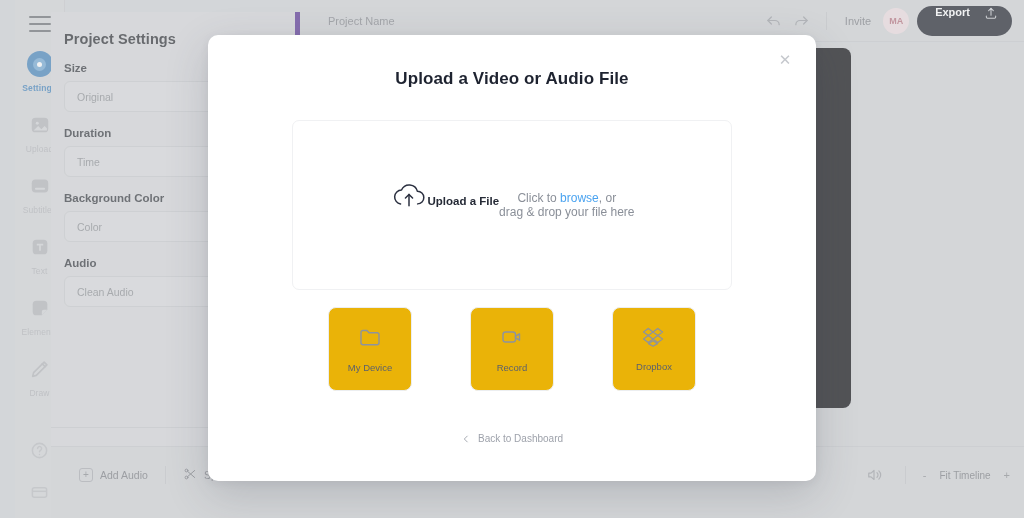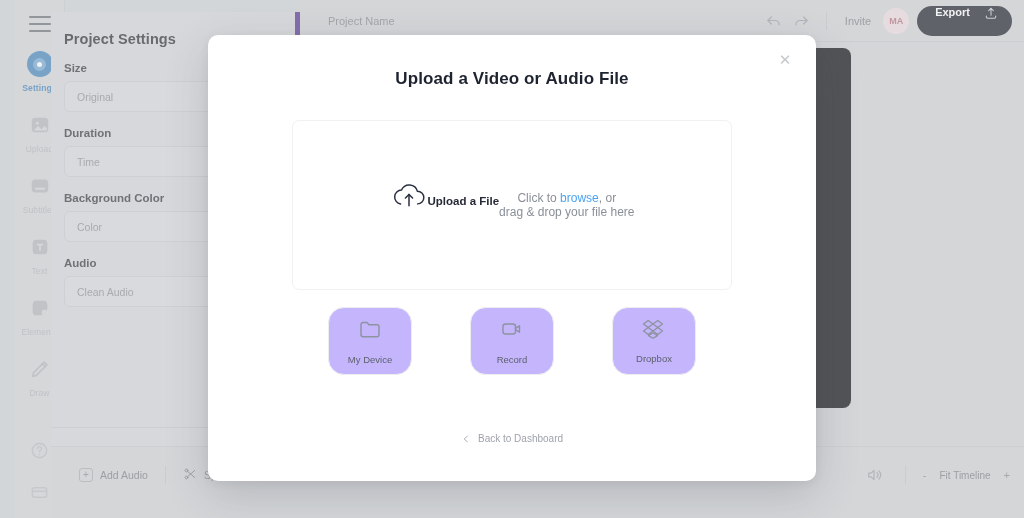--- a/index.html
+++ b/index.html
@@ -213,24 +213,24 @@
     font-size: 12px; color: #8a8f98; line-height: 14px; text-align: center;
   }
   .dz-sub a { color: #4aa3f0; text-decoration: none; }
 
   .cards {
     position: absolute; left: 120px; top: 272px;
     width: 368px;
     display: flex; justify-content: space-between;
   }
   .opt-card {
-    width: 84px; height: 68px;
-    border: 1px solid #eceef0; border-radius: 16px;
+    width: 84px; height: 84px;
+    border: 1px solid #eceef0; border-radius: 8px;
     display: flex; flex-direction: column; align-items: center; justify-content: center;
-    cursor: pointer; background: #c4b5fd;
+    cursor: pointer; background: #eab308;
   }
   .opt-ico { color: #8d939f; margin-bottom: 13px; display: flex; }
   .opt-lbl { font-size: 9.5px; color: #5c616c; }
 
   .back-link {
     position: absolute; left: 0; right: 0; top: 398px;
     display: flex; align-items: center; justify-content: center; gap: 7px;
     font-size: 10px; color: #9ea2ab; cursor: pointer;
   }
   .back-link .chev { display: flex; }

